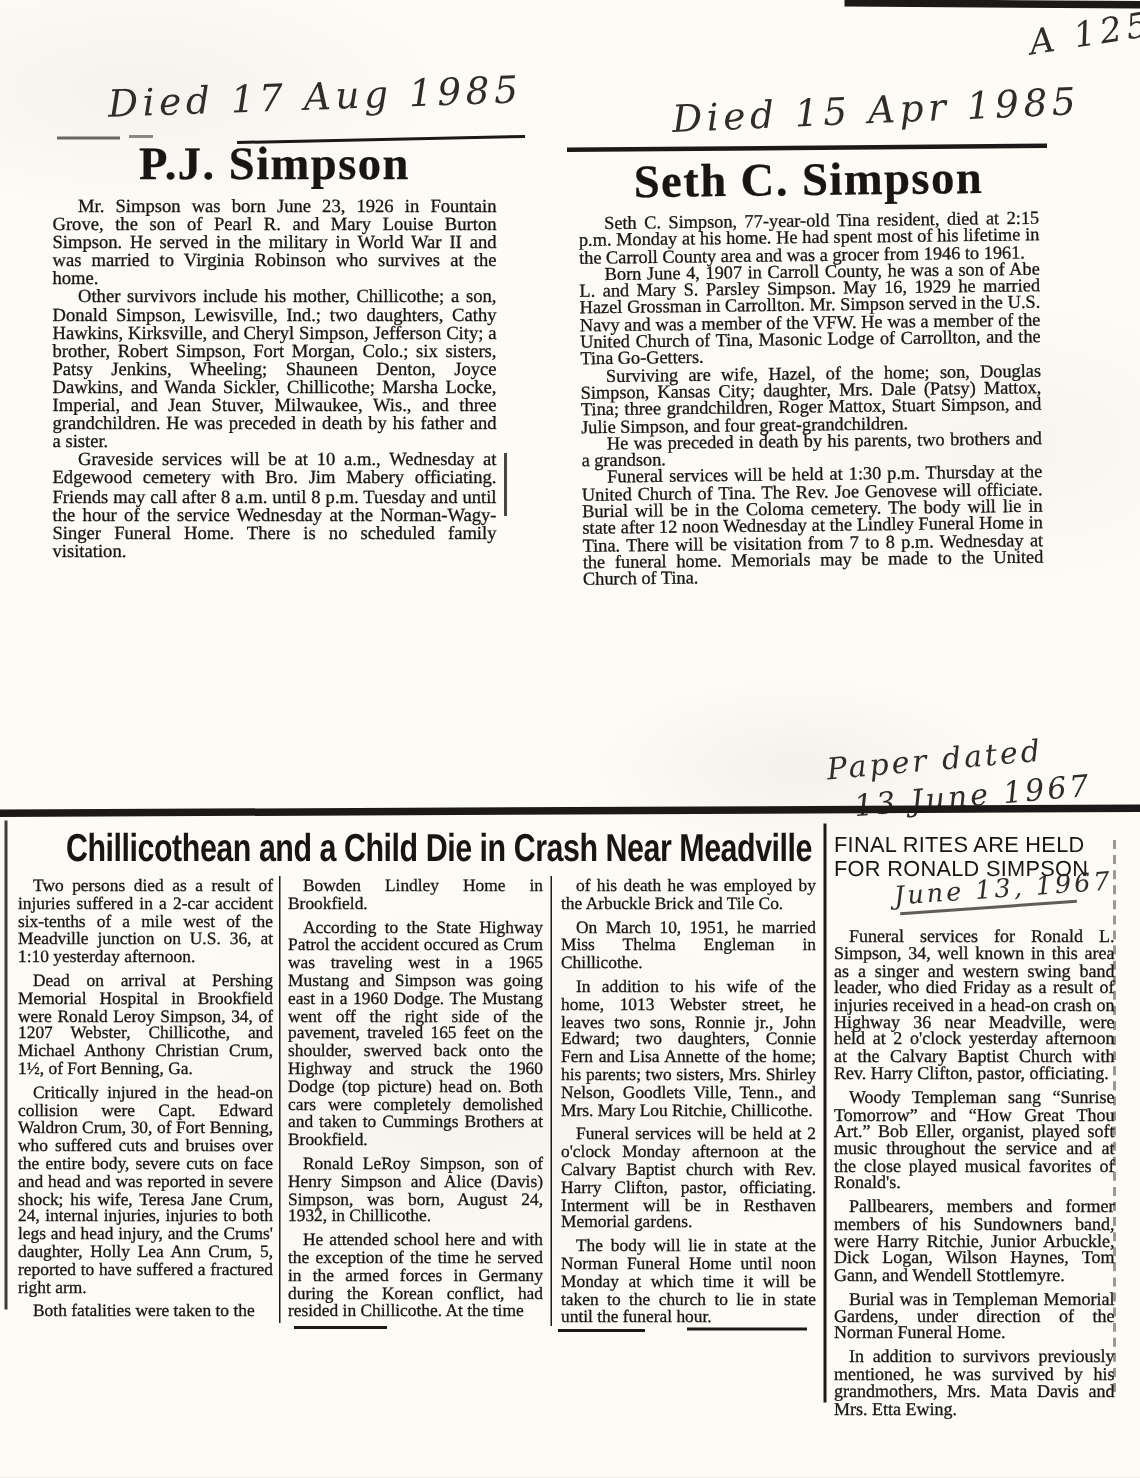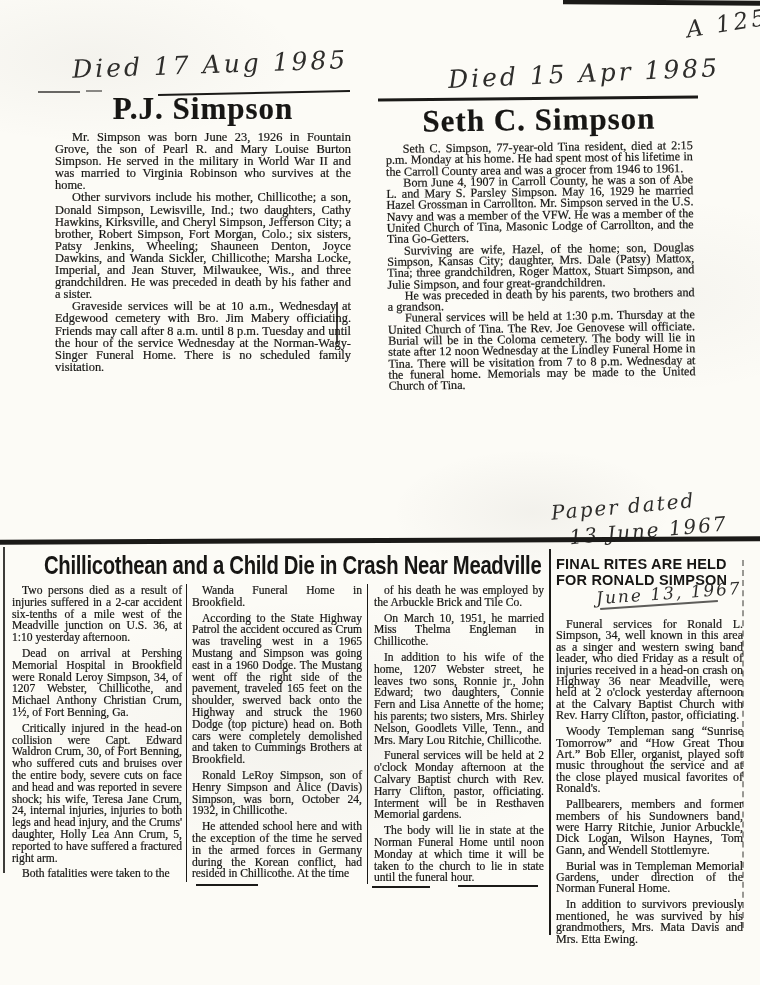--- a/index.html
+++ b/index.html
@@ -19,42 +19,42 @@
     position:absolute; font-family:"DejaVu Serif", serif; font-style:italic;
     color:#2e2d2b; white-space:nowrap;
   }
   .obit { position:absolute; -webkit-text-stroke:0.2px; }
   .obit-headline {
     margin:0; font-weight:bold; font-size:31px; line-height:31px;
     text-align:center; letter-spacing:1px; font-family:"Liberation Serif", serif;
   }
   .obit-body { text-align:justify; margin-top:7px; }
   .obit-body p { margin:0; text-indent:17px; }
-  .pj { left:35px; top:93px; width:296px;margin-left:20px; }
+  .pj { left:35px; top:93px; width:296px; }
   .pj .obit-body { font-size:12.4px; line-height:12.1px; }
   .seth { left:387px; top:104px; width:307px; transform:rotate(-0.7deg); }
   .seth .obit-body { font-size:12.2px; line-height:11.3px; }
 
   .crash-headline {
     position:absolute; left:44px; top:550px; margin:0;
     font-family:"Liberation Sans", sans-serif; font-weight:bold; font-size:26px;
     white-space:nowrap; letter-spacing:-0.4px;
     transform:scaleX(0.78); transform-origin:left center;
   }
   .news-col {
     position:absolute; text-align:justify; font-size:11.6px; line-height:11.8px;
     -webkit-text-stroke:0.2px;
   }
   .news-col p { margin:0 0 4px 0; text-indent:10px; }
   .col1 { left:12px;  top:585px; width:170px; }
   .col2 { left:192px; top:585px; width:170px; }
   .col3 { left:374px; top:585px; width:170px; }
   .rites-headline {
     position:absolute; left:556px; top:556px; margin:0;
-    font-family:"Liberation Sans", sans-serif; font-weight:bold;
+    font-family:"Liberation Sans", sans-serif; font-weight:normal;
     font-size:14.5px; line-height:16px; letter-spacing:0.2px;
   }
   .rites-body {
     position:absolute; left:556px; top:591px; width:187px; text-align:justify;
     font-size:12px; line-height:11.4px;margin-top:28px; -webkit-text-stroke:0.2px;
   }
   .rites-body p { margin:0 0 4.5px 0; text-indent:10px; }
   .dashed-edge {
     position:absolute; left:742px; top:560px; height:368px; width:0;
     border-left:2px dashed #4a4844; opacity:0.55;
@@ -114,30 +114,30 @@
   <h1 class="crash-headline">Chillicothean and a Child Die in Crash Near Meadville</h1>
 
   <div class="news-col col1">
     <p>Two persons died as a result of injuries suffered in a 2-car accident six-tenths of a mile west of the Meadville junction on U.S. 36, at 1:10 yesterday afternoon.</p>
     <p>Dead on arrival at Pershing Memorial Hospital in Brookfield were Ronald Leroy Simpson, 34, of 1207 Webster, Chillicothe, and Michael Anthony Christian Crum, 1½, of Fort Benning, Ga.</p>
     <p>Critically injured in the head-on collision were Capt. Edward Waldron Crum, 30, of Fort Benning, who suffered cuts and bruises over the entire body, severe cuts on face and head and was reported in severe shock; his wife, Teresa Jane Crum, 24, internal injuries, injuries to both legs and head injury, and the Crums' daughter, Holly Lea Ann Crum, 5, reported to have suffered a fractured right arm.</p>
     <p>Both fatalities were taken to the</p>
   </div>
 
   <div class="news-col col2">
-    <p>Wanda Funeral Home in Brookfield.</p>
+    <p>Bowden Lindley Home in Brookfield.</p>
     <p>According to the State Highway Patrol the accident occured as Crum was traveling west in a 1965 Mustang and Simpson was going east in a 1960 Dodge. The Mustang went off the right side of the pavement, traveled 165 feet on the shoulder, swerved back onto the Highway and struck the 1960 Dodge (top picture) head on. Both cars were completely demolished and taken to Cummings Brothers at Brookfield.</p>
-    <p>Ronald LeRoy Simpson, son of Henry Simpson and Alice (Davis) Simpson, was born, October 24, 1932, in Chillicothe.</p>
+    <p>Ronald LeRoy Simpson, son of Henry Simpson and Alice (Davis) Simpson, was born, August 24, 1932, in Chillicothe.</p>
     <p>He attended school here and with the exception of the time he served in the armed forces in Germany during the Korean conflict, had resided in Chillicothe. At the time</p>
   </div>
 
   <div class="news-col col3">
     <p>of his death he was employed by the Arbuckle Brick and Tile Co.</p>
     <p>On March 10, 1951, he married Miss Thelma Engleman in Chillicothe.</p>
-    <p>In addition to his wife of the home, 1207 Webster street, he leaves two sons, Ronnie jr., John Edward; two daughters, Connie Fern and Lisa Annette of the home; his parents; two sisters, Mrs. Shirley Nelson, Goodlets Ville, Tenn., and Mrs. Mary Lou Ritchie, Chillicothe.</p>
+    <p>In addition to his wife of the home, 1013 Webster street, he leaves two sons, Ronnie jr., John Edward; two daughters, Connie Fern and Lisa Annette of the home; his parents; two sisters, Mrs. Shirley Nelson, Goodlets Ville, Tenn., and Mrs. Mary Lou Ritchie, Chillicothe.</p>
     <p>Funeral services will be held at 2 o'clock Monday afternoon at the Calvary Baptist church with Rev. Harry Clifton, pastor, officiating. Interment will be in Resthaven Memorial gardens.</p>
     <p>The body will lie in state at the Norman Funeral Home until noon Monday at which time it will be taken to the church to lie in state until the funeral hour.</p>
   </div>
 
   <h2 class="rites-headline">
     <span style="display:block;">FINAL RITES ARE HELD</span>
     <span style="display:block;">FOR RONALD SIMPSON</span>
   </h2>
 
   <div class="hw" style="left:596px; top:583px; font-size:17px; letter-spacing:2px; transform:rotate(-4deg); z-index:3;">June 13, 1967</div>

